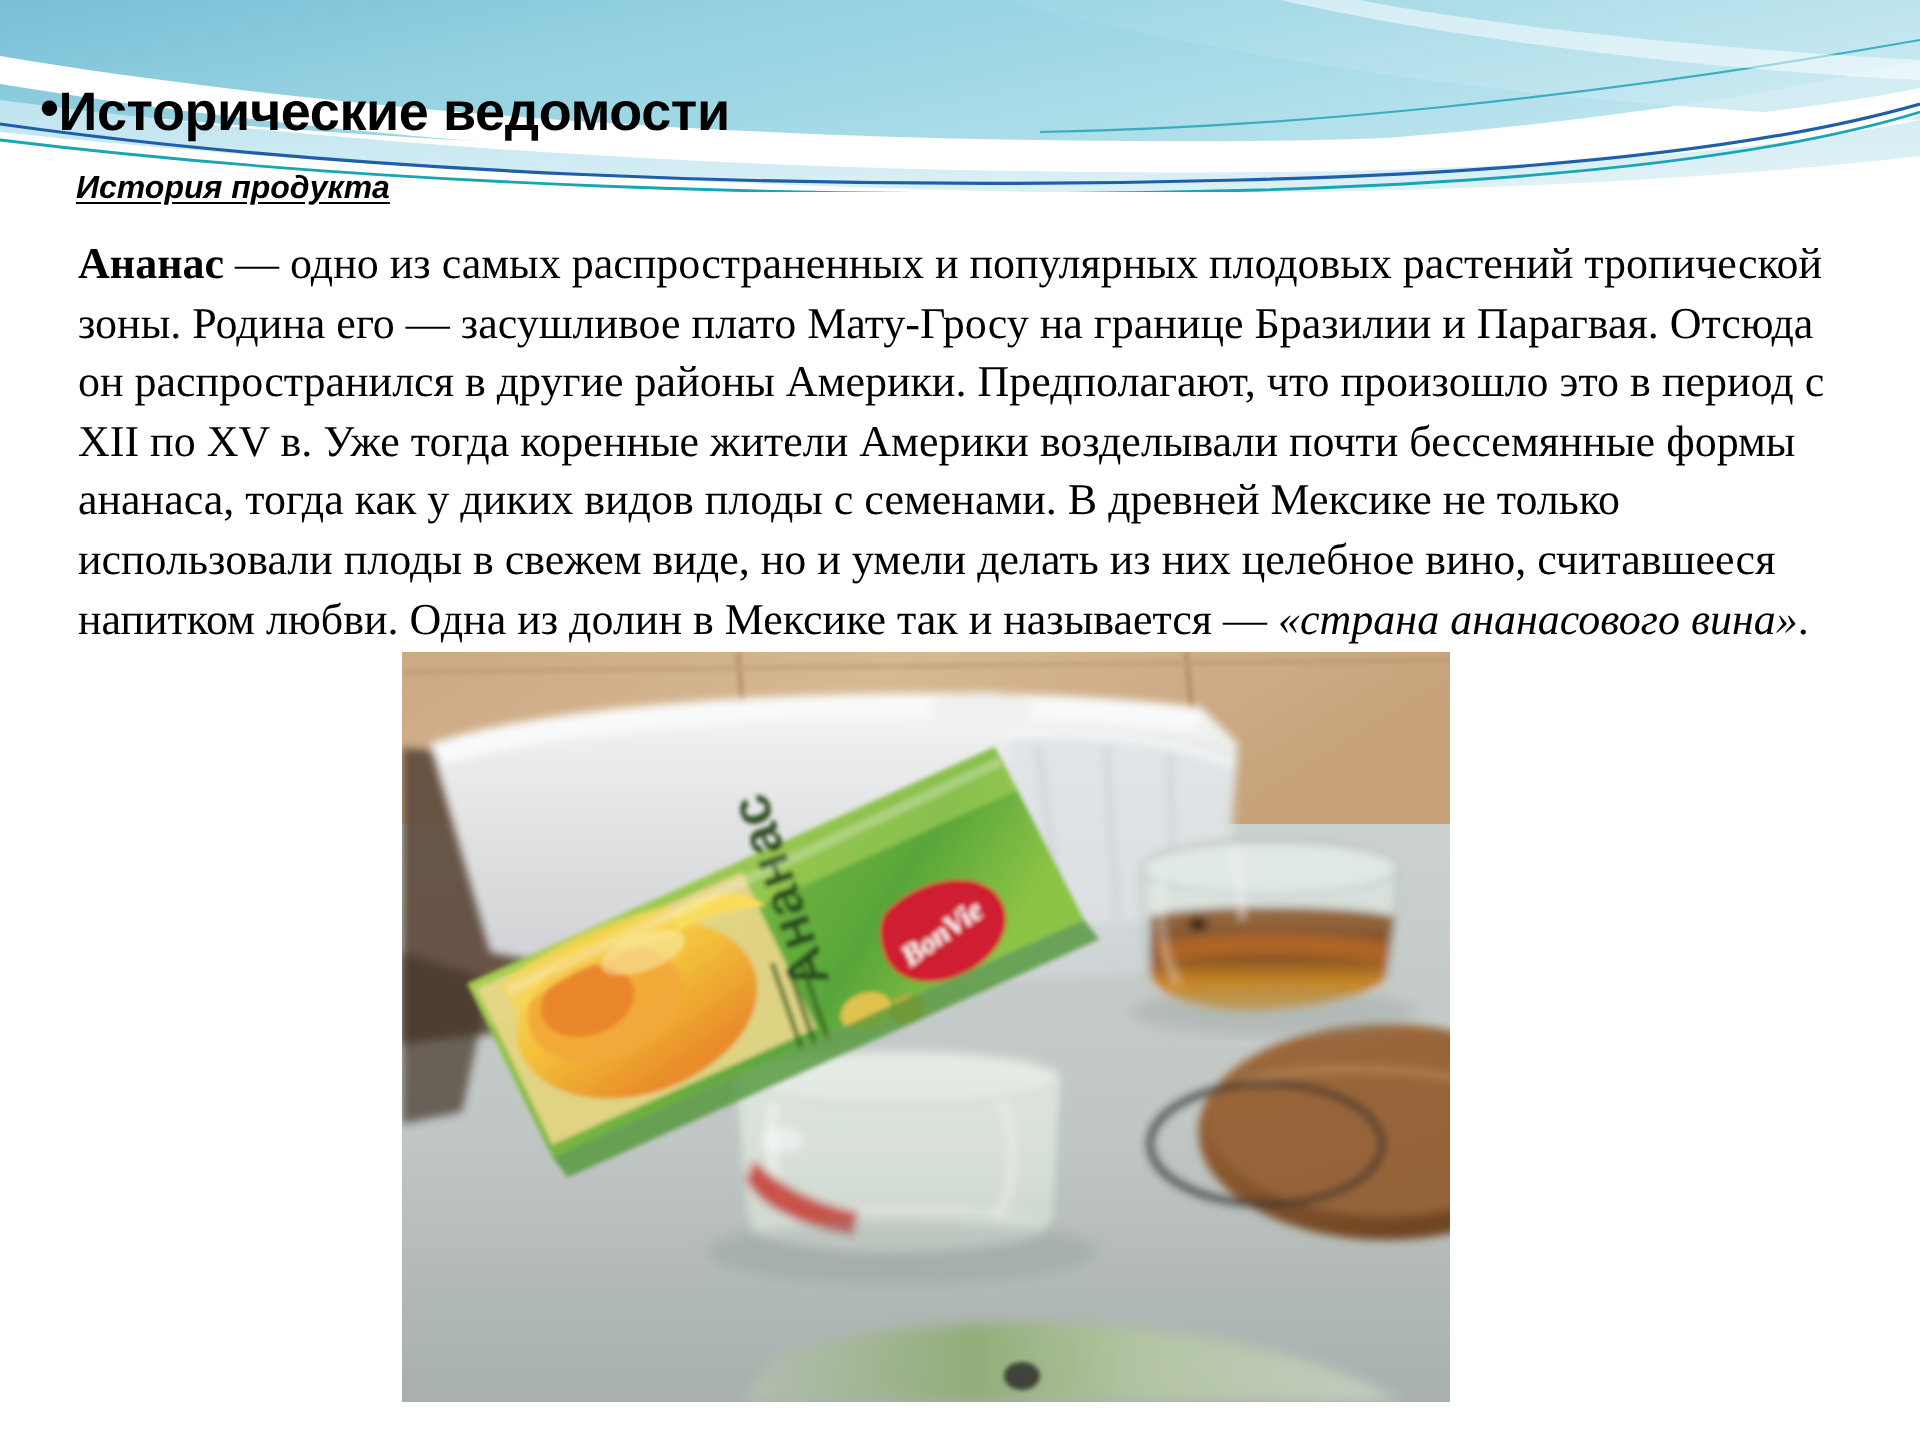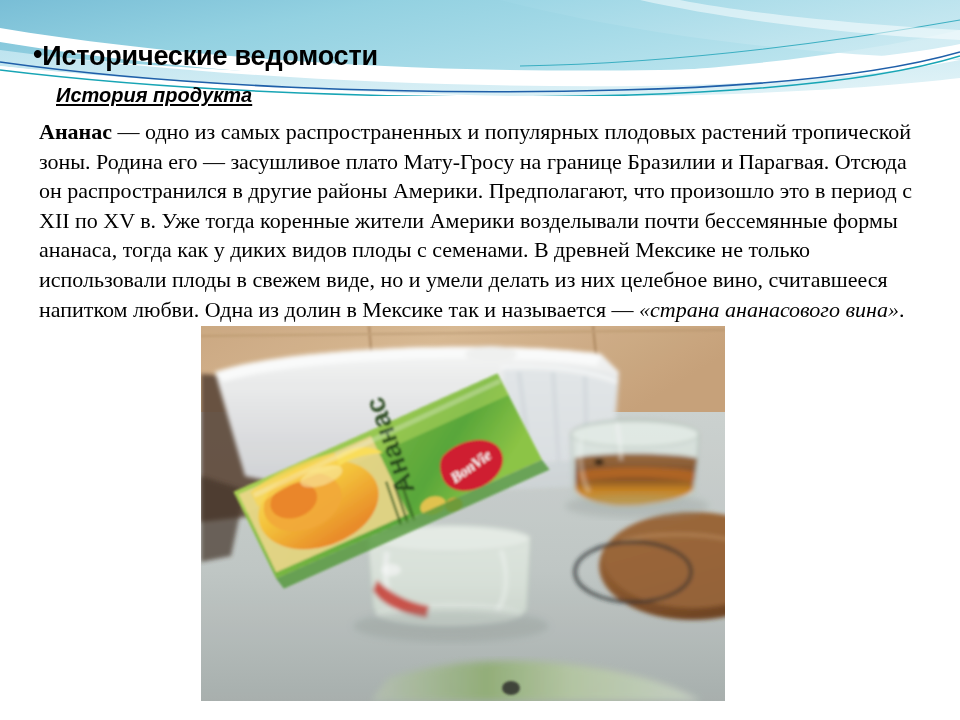--- a/index.html
+++ b/index.html
@@ -21,21 +21,21 @@
     left: 0; top: 0;
     width: 960px;
     height: 96px;
     overflow: hidden;
   }
   #header-banner svg { display: block; }
 
   
   #slide-title {
     position: absolute;
-    left: 33px;
+    left: 20px;
     top: 41px;
     font-family: "Liberation Sans", "DejaVu Sans", sans-serif;
     font-weight: bold;
     font-size: 27px;
     line-height: 31px;
     color: #000000;
     letter-spacing: -0.2px;
     white-space: nowrap;
     z-index: 5;
   }
@@ -43,26 +43,26 @@
     font-size: 27px;
     line-height: 31px;
     vertical-align: top;
     position: relative;
     top: -2px;
   }
 
   
   #slide-subtitle {
     position: absolute;
-    left: 56px;
+    left: 38px;
     top: 81px;
     font-family: "Liberation Sans", "DejaVu Sans", sans-serif;
     font-style: italic;
     font-weight: bold;
-    font-size: 20px;
+    font-size: 16px;
     line-height: 28px;
     color: #000000;
     text-decoration: underline;
     text-underline-offset: 2px;
     white-space: nowrap;
     z-index: 5;
   }
 
   
   #body-text {

